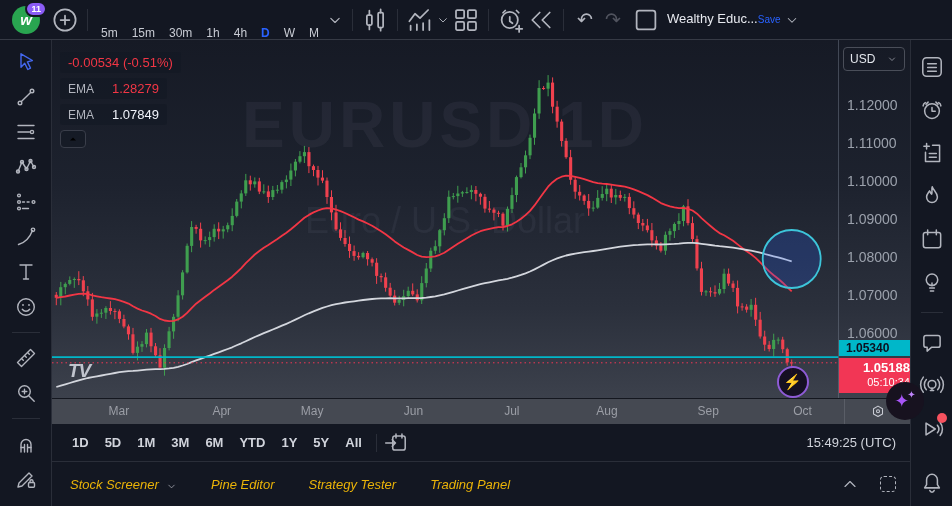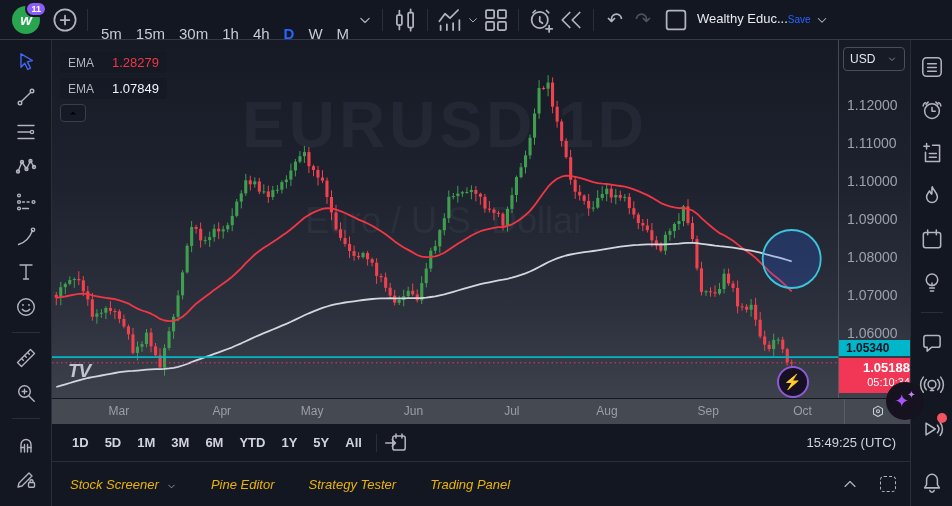--- a/index.html
+++ b/index.html
@@ -11,21 +11,21 @@
 
   
   #topbar { position:absolute; left:0; top:0; width:952px; height:40px; background:#131722;
             border-bottom:1px solid #363a45; display:flex; align-items:center; padding:0 6px; z-index:30; }
   .tb-sep { width:1px; height:22px; background:#2a2e39; margin:0 7px; flex:none; }
   #logo { width:28px; height:28px; border-radius:50%; background:#29a550; position:relative; margin:0 10px 0 6px;
           display:flex; align-items:center; justify-content:center; font-weight:bold; font-style:italic; color:#fff; font-size:15px; flex:none; cursor:pointer;}
   #logo-badge { position:absolute; top:-5px; right:-7px; background:#8b5cf6; color:#fff; font-size:9px; font-weight:bold;
           font-style:normal; border-radius:8px; padding:1px 4px; border:2px solid #131722;text-align:right; }
   #symbol-btn { display:flex; align-items:center; gap:6px; font-weight:bold; font-size:15px; color:#f0f3fa; cursor:pointer; padding:4px 6px; }
-  .tf-btn { font-size:15px; color:#c9ccd4; padding:4px 6px; border-radius:4px; cursor:pointer;margin-top:27px; }
+  .tf-btn { font-size:12px; color:#c9ccd4; padding:4px 6px; border-radius:4px; cursor:pointer;margin-top:27px; }
   .tf-btn.active { color:#2962ff; font-weight:bold; }
   #tf-list { display:flex; align-items:center; gap:2px; }
   .tbi { width:30px; height:30px; border-radius:4px; }
   .uarr { font-size:19px; line-height:1; cursor:pointer; padding:0 6px; color:#b2b5be; }
   .uarr.dim { color:#50535e; }
   #account { display:flex; flex-direction:row; align-items:center; line-height:1.1; margin:0 2px 0 6px; cursor:pointer; }
   #account-name { font-size:13px; color:#e8eaf0; }
   #account-save { font-size:10px; color:#2962ff; }
 
   
@@ -688,20 +688,23 @@
           <rect x="738.2" y="322.4" width="3.1" height="1.0" fill="#ef414e"></rect>
           <polyline points="4.3,257.8 8.8,257.2 13.3,256.5 17.8,255.5 22.3,254.6 26.8,253.8 31.3,253.7 35.8,254.0 40.4,255.3 44.9,256.3 49.4,257.2 53.9,257.8 58.4,258.5 62.9,259.2 67.4,260.3 71.9,261.8 76.5,263.6 81.0,266.3 85.5,268.6 90.0,270.5 94.5,271.8 99.0,273.7 103.5,276.0 108.0,278.9 112.5,280.5 117.1,281.1 121.6,280.8 126.1,279.4 130.6,276.8 135.1,272.9 139.6,268.1 144.1,263.7 148.6,260.2 153.2,256.8 157.7,253.5 162.2,249.9 166.7,246.7 171.2,243.5 175.7,240.3 180.2,236.7 184.7,232.5 189.3,228.1 193.8,223.2 198.3,218.8 202.8,214.5 207.3,211.0 211.8,207.7 216.3,204.9 220.8,201.9 225.4,199.0 229.9,195.8 234.4,192.7 238.9,189.2 243.4,185.5 247.9,181.6 252.4,177.8 256.9,174.9 261.5,172.4 266.0,170.5 270.5,168.8 275.0,168.2 279.5,168.4 284.0,169.6 288.5,171.1 293.0,173.0 297.5,175.1 302.1,177.3 306.6,179.6 311.1,181.4 315.6,183.5 320.1,185.7 324.6,188.5 329.1,191.2 333.6,194.3 338.2,197.7 342.7,201.4 347.2,204.6 351.7,207.5 356.2,209.9 360.7,212.4 365.2,215.0 369.7,216.6 374.3,217.2 378.8,216.9 383.3,216.3 387.8,214.8 392.3,212.8 396.8,209.7 401.3,206.7 405.8,203.8 410.4,200.9 414.9,198.2 419.4,195.5 423.9,193.2 428.4,191.2 432.9,189.9 437.4,188.8 441.9,187.9 446.5,187.1 451.0,187.0 455.5,186.0 460.0,184.3 464.5,181.7 469.0,178.7 473.5,175.1 478.0,170.8 482.5,165.4 487.1,158.9 491.6,152.8 496.1,146.7 500.6,142.2 505.1,138.8 509.6,136.7 514.1,135.7 518.6,135.9 523.2,136.8 527.7,137.8 532.2,139.1 536.7,140.7 541.2,142.2 545.7,143.1 550.2,143.7 554.7,144.0 559.3,144.7 563.8,145.3 568.3,146.0 572.8,146.6 577.3,147.8 581.8,149.3 586.3,151.2 590.8,153.1 595.4,155.1 599.9,157.6 604.4,160.3 608.9,163.1 613.4,164.9 617.9,166.3 622.4,167.3 626.9,168.1 631.5,168.0 636.0,168.8 640.5,170.5 645.0,173.7 649.5,178.1 654.0,182.1 658.5,186.0 663.0,189.8 667.5,193.1 672.1,195.3 676.6,198.0 681.1,200.8 685.6,204.4 690.1,207.9 694.6,211.3 699.1,214.3 703.6,217.9 708.2,222.3 712.7,226.9 717.2,231.4 721.7,235.2 726.2,238.8 730.7,242.7 735.2,247.1 739.7,251.3" fill="none" stroke="#f23645" stroke-width="1.8" stroke-linejoin="round"></polyline>
           <polyline points="4.3,347.0 8.8,345.7 13.3,344.4 17.8,343.0 22.3,341.6 26.8,340.3 31.3,339.1 35.8,338.0 40.4,337.2 44.9,336.4 49.4,335.5 53.9,334.6 58.4,333.8 62.9,333.0 67.4,332.2 71.9,331.6 76.5,331.1 81.0,330.9 85.5,330.6 90.0,330.2 94.5,329.7 99.0,329.4 103.5,329.2 108.0,329.2 112.5,328.9 117.1,328.4 121.6,327.8 126.1,326.8 130.6,325.5 135.1,324.0 139.6,322.1 144.1,320.4 148.6,318.8 153.2,317.2 157.7,315.6 162.2,313.9 166.7,312.3 171.2,310.7 175.7,309.0 180.2,307.3 184.7,305.3 189.3,303.3 193.8,301.2 198.3,299.1 202.8,297.0 207.3,295.1 211.8,293.2 216.3,291.4 220.8,289.5 225.4,287.6 229.9,285.7 234.4,283.8 238.9,281.8 243.4,279.6 247.9,277.5 252.4,275.3 256.9,273.3 261.5,271.4 266.0,269.6 270.5,267.9 275.0,266.5 279.5,265.2 284.0,264.2 288.5,263.3 293.0,262.5 297.5,261.9 302.1,261.3 306.6,260.7 311.1,260.0 315.6,259.5 320.1,259.0 324.6,258.7 329.1,258.4 333.6,258.3 338.2,258.2 342.7,258.3 347.2,258.3 351.7,258.3 356.2,258.2 360.7,258.1 365.2,258.2 369.7,258.0 374.3,257.6 378.8,257.0 383.3,256.3 387.8,255.4 392.3,254.4 396.8,253.1 401.3,251.8 405.8,250.5 410.4,249.2 414.9,247.9 419.4,246.6 423.9,245.4 428.4,244.2 432.9,243.2 437.4,242.3 441.9,241.3 446.5,240.4 451.0,239.7 455.5,238.8 460.0,237.7 464.5,236.3 469.0,234.9 473.5,233.3 478.0,231.5 482.5,229.4 487.1,227.0 491.6,224.6 496.1,222.2 500.6,220.2 505.1,218.3 509.6,216.8 514.1,215.5 518.6,214.5 523.2,213.6 527.7,212.9 532.2,212.2 536.7,211.6 541.2,211.0 545.7,210.3 550.2,209.6 554.7,208.8 559.3,208.1 563.8,207.4 568.3,206.7 572.8,206.1 577.3,205.6 581.8,205.1 586.3,204.9 590.8,204.6 595.4,204.4 599.9,204.4 604.4,204.4 608.9,204.5 613.4,204.3 617.9,204.1 622.4,203.9 626.9,203.6 631.5,203.1 636.0,202.8 640.5,202.8 645.0,203.1 649.5,203.8 654.0,204.4 658.5,205.0 663.0,205.7 667.5,206.2 672.1,206.6 676.6,207.1 681.1,207.6 685.6,208.4 690.1,209.2 694.6,210.0 699.1,210.7 703.6,211.6 708.2,212.7 712.7,214.0 717.2,215.2 721.7,216.3 726.2,217.4 730.7,218.7 735.2,220.0 739.7,221.4" fill="none" stroke="#d3d6dd" stroke-width="1.8" stroke-linejoin="round"></polyline>
           <line x1="0" y1="317.1" x2="786" y2="317.1" stroke="#00b7c9" stroke-width="1.6"></line>
           <line x1="0" y1="322.8" x2="786" y2="322.8" stroke="#f23655" stroke-width="1" stroke-dasharray="1.5 3"></line>
           <circle cx="739.7" cy="219.0" r="29" fill="rgba(41,98,255,0.22)" stroke="#3dc5da" stroke-width="1.8"></circle>
         </svg>
       </div>
     <div id="legend">
       <div class="lg-chip">
+        <span style="color:#f23645">-0.00534 (-0.51%)</span>
+      </div>
+      <div class="lg-chip">
         <span class="lg-ema-label">EMA</span>
         <span style="color:#f23645">1.28279</span>
       </div>
       <div class="lg-chip">
         <span class="lg-ema-label">EMA</span>
         <span style="color:#f0f3fa">1.07849</span>
       </div>
       <div id="legend-collapse">
         <svg viewBox="0 0 24 24">
             <path d="M6 15l6-6 6 6"></path>

